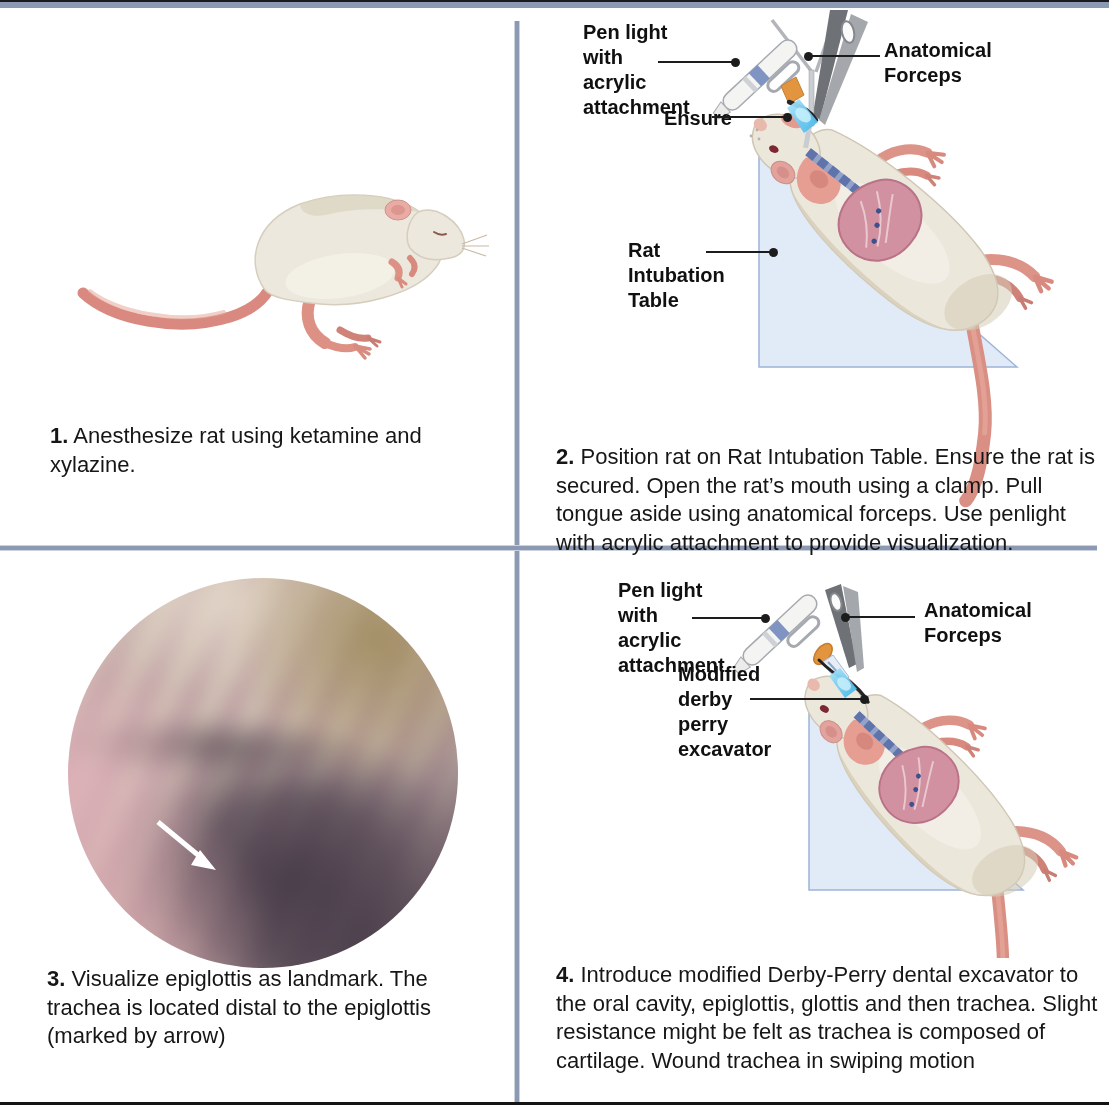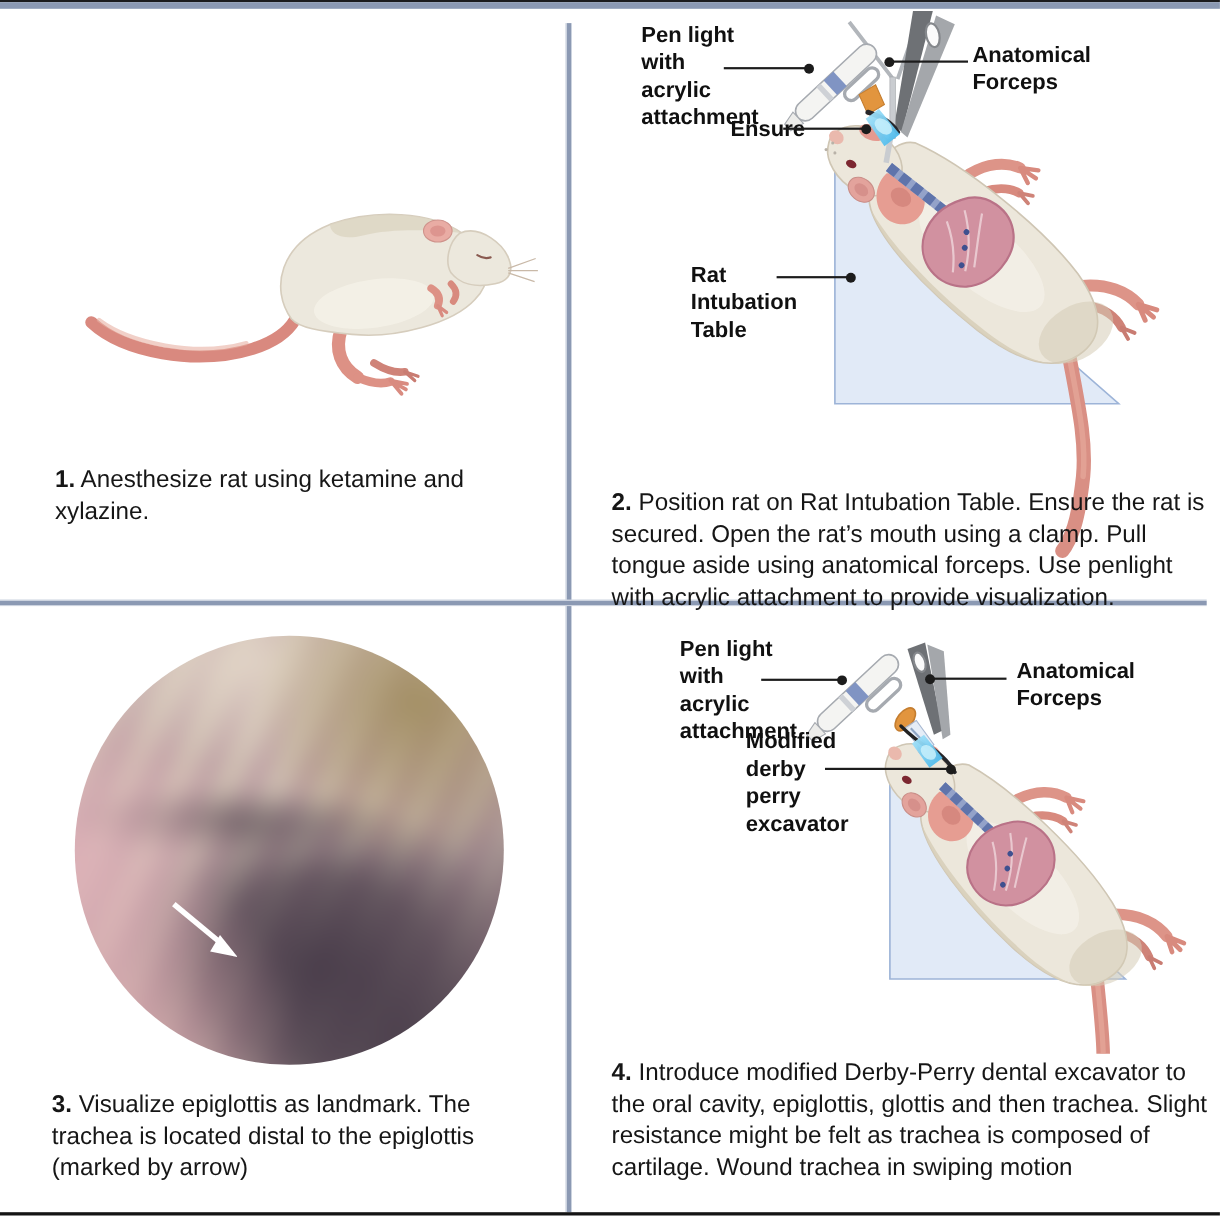--- a/index.html
+++ b/index.html
@@ -172,21 +172,21 @@
     <span>Position rat on Rat Intubation Table. Ensure the rat is secured. Open the rat’s mouth using a clamp. Pull tongue aside using anatomical forceps. Use penlight with acrylic attachment to provide visualization.</span>
   </div>
 
   <div class="abs photo">
     <div class="photo-fill"></div>
     <svg width="390" height="390" viewBox="0 0 390 390" style="position:absolute;left:0;top:0">
       <line x1="90" y1="244" x2="136" y2="282" stroke="#ffffff" stroke-width="5"></line>
       <polygon points="148,292 123,287 132,272" fill="#ffffff"></polygon>
     </svg>
   </div>
-  <div class="abs caption" style="left:47px;top:990px;width:460px">
+  <div class="abs caption" style="left:47px;top:965px;width:460px">
     <b>3.</b>
     <span>Visualize epiglottis as landmark. The trachea is located distal to the epiglottis (marked by arrow)</span>
   </div>
 
   <svg class="abs" style="left:519px;top:556px" width="590" height="402" viewBox="0 0 590 402">
     <polygon points="290,139 290,334 504,334" fill="#e1eaf7" stroke="#9db4d8" stroke-width="1.5"></polygon>
     <use href="#ratBody" transform="translate(300,118) rotate(45) scale(0.95)"></use>
 
     <g transform="rotate(47 261 74)">
       <rect x="252" y="27" width="18" height="94" rx="9" fill="#f4f4f2" stroke="#a6aab0" stroke-width="1.5"></rect>

